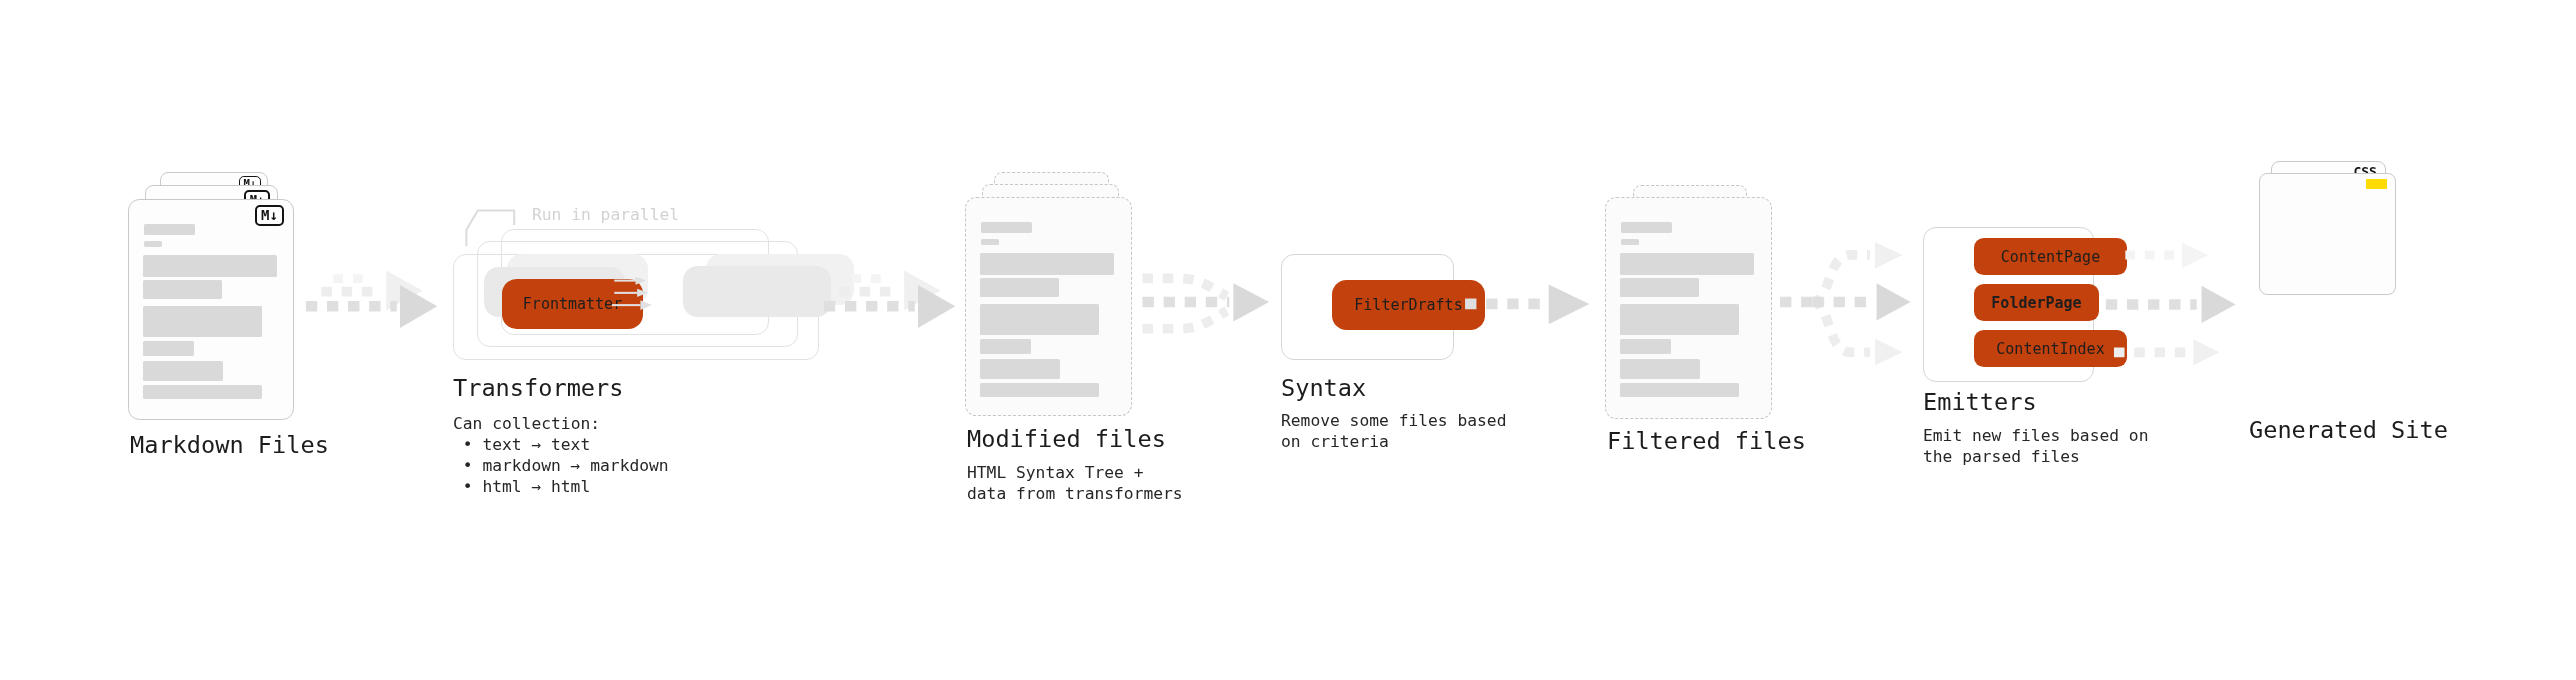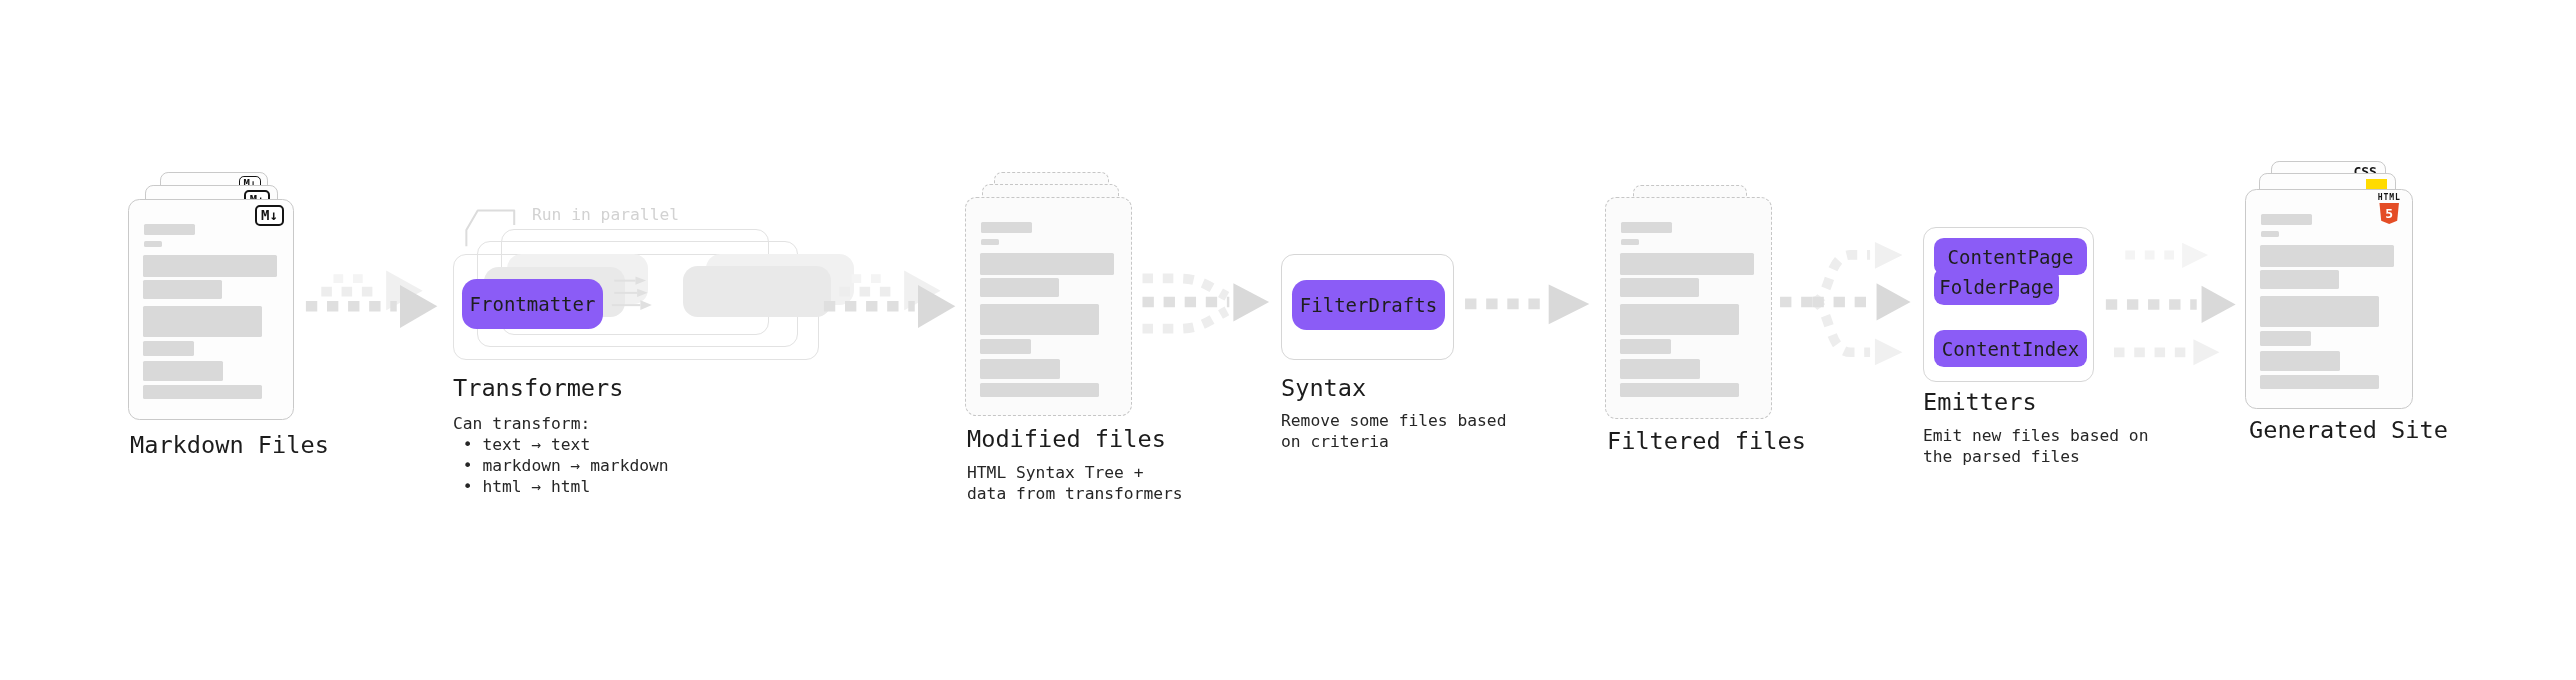--- a/index.html
+++ b/index.html
@@ -26,22 +26,22 @@
   .h5-shield{width:19.5px;height:21px;margin:1.6px auto 0;background:#e44d26;
              clip-path:polygon(0 0,100% 0,91% 85%,50% 100%,9% 85%);
              display:flex;align-items:center;justify-content:center;color:#fff;font-weight:bold;font-size:13px;}
 
   
   .tbox{position:absolute;border:1.6px solid #e2e2e2;border-radius:13px;box-sizing:border-box;background:transparent;}
   .panel{position:absolute;border:1.6px solid #d6d6d6;border-radius:13px;background:#fff;box-sizing:border-box;}
   .chip-echo{position:absolute;border-radius:14.6px;}
   .chip-echo.e1{background:#e9e9e9;}
   .chip-echo.e2{background:#f1f1f1;}
-  .chip{position:absolute;border-radius:14.6px;background:#8b5cf6;display:flex;align-items:center;justify-content:center;
-        font-size:19px;color:#1e1e1e;white-space:nowrap;}
+  .chip{position:absolute;border-radius:14.6px;background:#c2410c;display:flex;align-items:center;justify-content:center;
+        font-size:15px;color:#1e1e1e;white-space:nowrap;margin-left:40px;}
   .chip.small{border-radius:9.8px;}
 
   
   .stage-label{position:absolute;font-size:23.6px;line-height:26px;color:#1c1c1c;white-space:nowrap;}
   .desc{position:absolute;font-size:16.3px;line-height:21px;color:#262626;white-space:nowrap;}
   .annotation{position:absolute;font-size:16.3px;color:#d2d2d2;white-space:nowrap;margin-left:7px;}
 
   
   .arrow{position:absolute;overflow:visible;}
   .dash1{stroke:#dfdfdf;stroke-width:13;stroke-dasharray:14 12;fill:none;}
@@ -106,21 +106,21 @@
       <polygon class="minihead" points="32,18 45,23 32,28"></polygon>
     <line class="mini" x1="1" y1="38" x2="36" y2="38"></line>
       <polygon class="minihead" points="36,32 50,38 36,44"></polygon>
   </svg>
 
   <div class="chip-echo e2" style="left:706px;top:254px;width:148px;height:51px;"></div>
   <div class="chip-echo e1" style="left:683px;top:266px;width:148px;height:51px;"></div>
 
   <div class="stage-label" style="left:453px;top:375px;">Transformers</div>
   <div class="desc" style="left:453px;top:413px;">
-    <div>Can transform:</div>
+    <div>Can collection:</div>
     <div style="padding-left:9.8px;">• text → text</div>
     <div style="padding-left:9.8px;">• markdown → markdown</div>
     <div style="padding-left:9.8px;">• html → html</div>
   </div>
 
   <svg class="arrow" style="left:819px;top:264px;" width="142" height="73" viewBox="0 0 175 90">
     <line class="dash3" x1="40" y1="18" x2="78" y2="18"></line>
     <line class="dash2" x1="25" y1="34" x2="100" y2="34"></line>
     <polygon class="head2" points="105,8 150,33 105,57"></polygon>
     <line class="dash1" x1="6" y1="52" x2="118" y2="52"></line>
@@ -183,21 +183,21 @@
     <path class="dash2" d="M45 80 C68 80 62 22 92 22 H116"></path>
     <path class="dash2" d="M45 80 C68 80 62 142 92 142 H116"></path>
     <polygon class="head2" points="122,6 156,22 122,39"></polygon>
     <line class="dash1" x1="45" y1="80" x2="120" y2="80"></line>
     <polygon class="head1" points="124,57 166,80 124,103"></polygon>
     <polygon class="head2" points="122,125 156,142 122,158"></polygon>
   </svg>
 
   <div class="panel" style="left:1923px;top:227px;width:171px;height:155px;"></div>
   <div class="chip small" style="left:1934px;top:238px;width:153px;height:37px;">ContentPage</div>
-  <div class="chip small" style="left:1934px;top:268px;width:125px;height:37px;">FolderPage</div>
+  <div class="chip small" style="left:1934px;top:284px;width:125px;height:37px;font-weight:bold;">FolderPage</div>
   <div class="chip small" style="left:1934px;top:330px;width:153px;height:37px;">ContentIndex</div>
   <div class="stage-label" style="left:1923px;top:389px;">Emitters</div>
   <div class="desc" style="left:1923px;top:425px;">
     <div>Emit new files based on</div>
     <div>the parsed files</div>
   </div>
 
   <svg class="arrow" style="left:2101px;top:237px;" width="146" height="134" viewBox="0 0 180 165">
     <line class="dash3" x1="30" y1="22" x2="96" y2="22"></line>
     <polygon class="head3" points="100,7 132,22 100,38"></polygon>
@@ -206,30 +206,16 @@
     <line class="dash2" x1="16" y1="142" x2="110" y2="142"></line>
     <polygon class="head2" points="114,126 146,142 114,158"></polygon>
   </svg>
 
   <div class="card" style="left:2271px;top:161px;width:115px;height:106px;border-radius:8.1px;">
     <div class="css-badge">CSS</div>
   </div>
   <div class="card" style="left:2259px;top:173px;width:137px;height:122px;border-radius:8.1px;">
     <div class="js-badge"></div>
   </div>
-  <div class="card doc-skeleton" style="left:2245px;top:189px;width:168px;height:220px;">
-    <div class="h5-badge">
-      <div class="h5-word">HTML</div>
-      <div class="h5-shield">5</div>
-    </div>
-  <div class="bar" style="left: 15.4px; top: 24.4px; width: 51px; height: 10.6px;"></div>
-      <div class="bar" style="left: 15.4px; top: 41px; width: 18px; height: 5.7px;"></div>
-      <div class="bar" style="left: 14px; top: 55px; width: 134px; height: 22px;"></div>
-      <div class="bar" style="left: 14px; top: 80px; width: 79px; height: 18.7px;"></div>
-      <div class="bar" style="left: 14px; top: 106px; width: 119px; height: 31px;"></div>
-      <div class="bar" style="left: 14px; top: 141px; width: 51px; height: 14.6px;"></div>
-      <div class="bar" style="left: 14px; top: 161px; width: 80px; height: 20.3px;"></div>
-      <div class="bar" style="left: 14px; top: 185px; width: 119px; height: 14px;"></div>
-    </div>
   <div class="stage-label" style="left:2249px;top:417px;">Generated Site</div>
 
 </div>
 
 
 </body></html>

